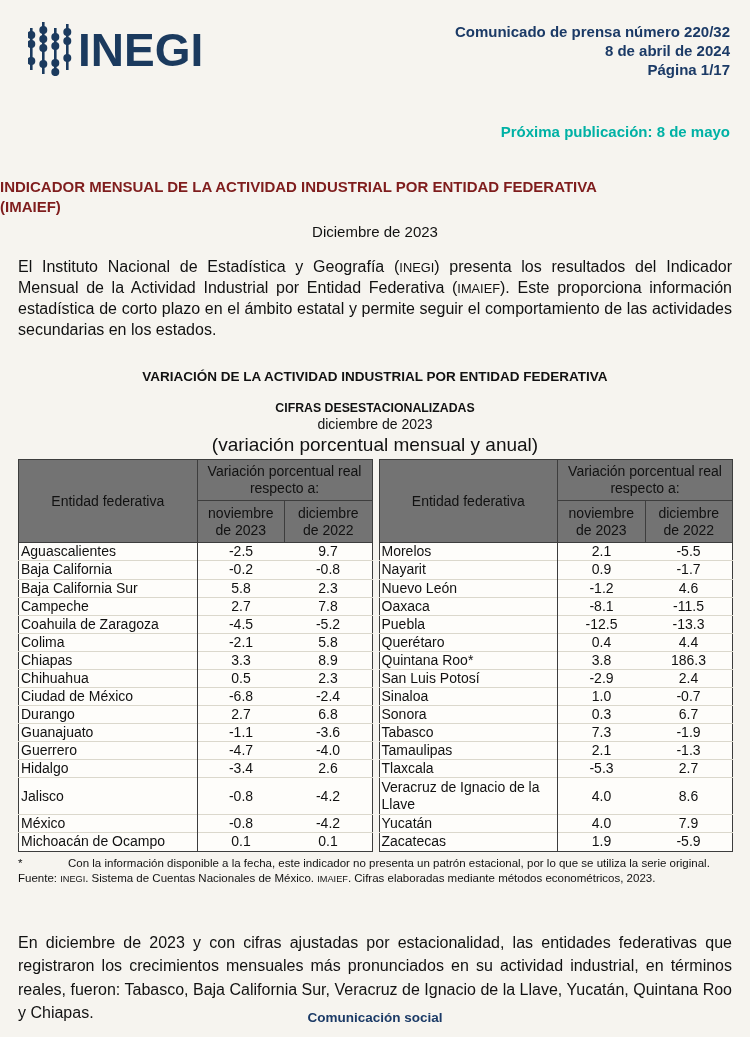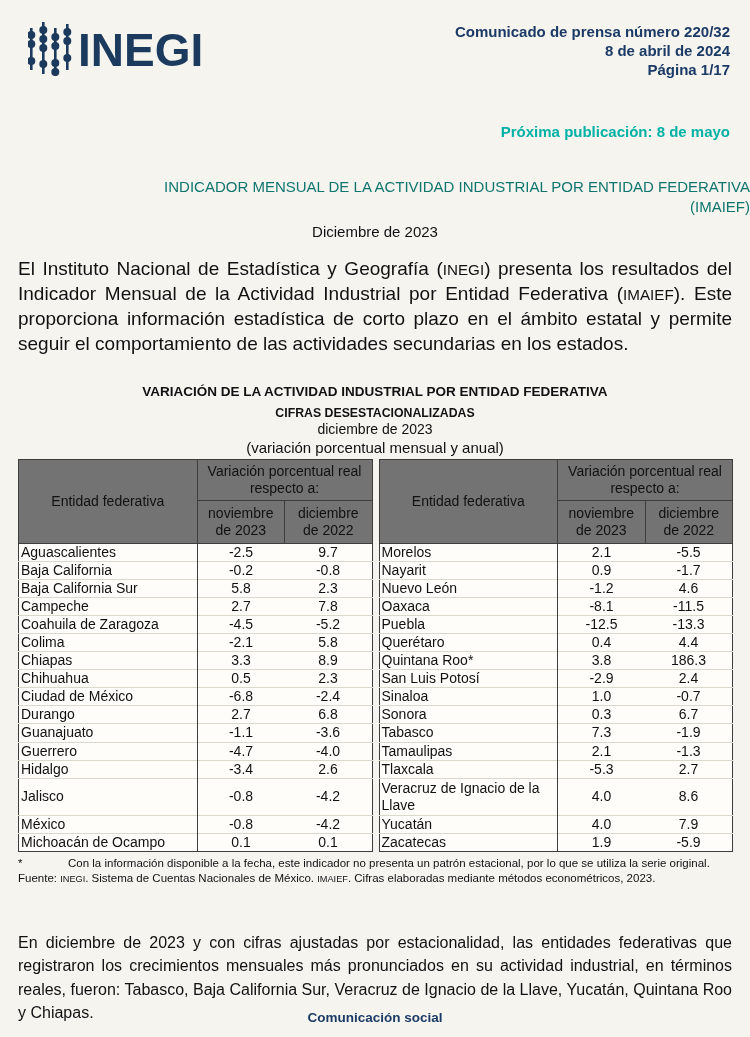--- a/index.html
+++ b/index.html
@@ -36,44 +36,44 @@
     margin-top: 44px;
     padding-right: 20px;
     text-align: right;
     font-weight: bold;
     font-size: 15px;
     color: #00b1a5;
   }
   
   .doc-title {
     margin-top: 37px;
-    text-align: right;
-    font-weight: normal;
+    text-align: left;
+    font-weight: bold;
     font-size: 15px;
     line-height: 1.3;
-    color: #0f766e;
+    color: #7f1d1d;
   }
   .doc-subtitle {
     margin-top: 7px;
     text-align: center;
     font-size: 15px;
   }
   .intro {
     margin: 16px 18px 8px 18px;
-    font-size: 19px;
+    font-size: 16px;
     line-height: 1.32;
     text-align: justify;
   }
   .acr { font-size: 80%; }
   
   .caption { margin-top: 28px; text-align: center; line-height: 1.15; }
-  .caption .c1 { font-weight: bold; font-size: 13.5px; margin-bottom: 6px; }
+  .caption .c1 { font-weight: bold; font-size: 13.5px; margin-bottom: 17px; }
   .caption .c2 { font-weight: bold; font-size: 12.3px; margin-bottom: 1px; }
   .caption .c3 { font-size: 14px; margin-bottom: 2px; }
-  .caption .c4 { font-size: 15px; }
+  .caption .c4 { font-size: 19px; }
   
   .tables {
     display: flex;
     gap: 6px;
     margin: 3px 17px 0 18px;
   }
   table.vtab {
     border-collapse: collapse;
     table-layout: fixed;
     width: 355px;

